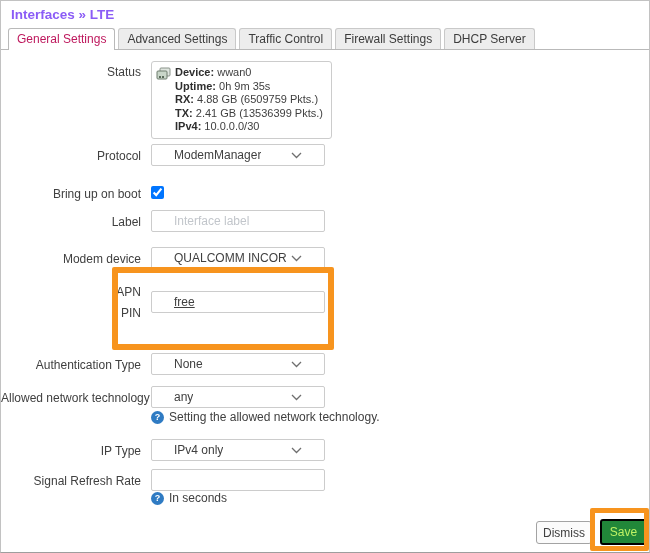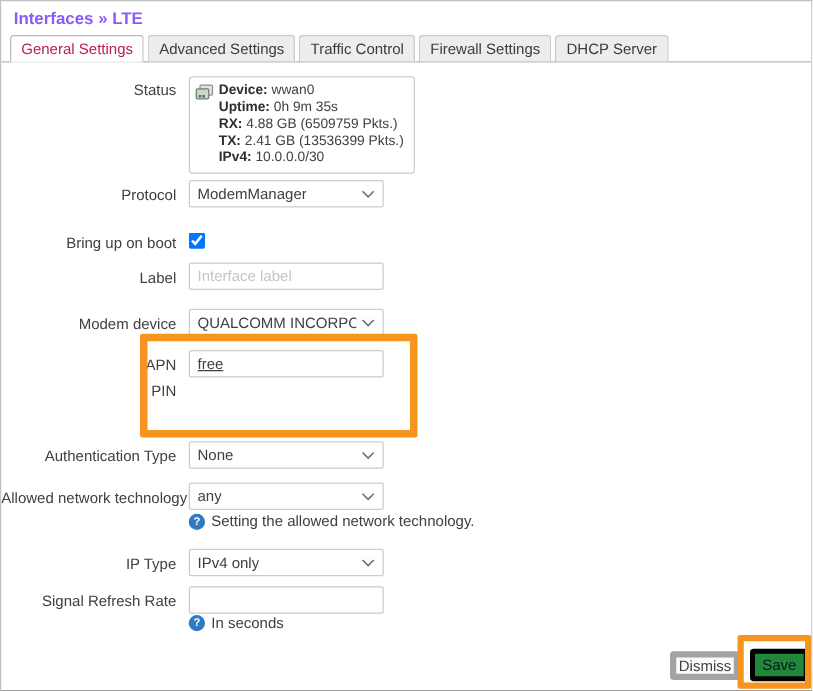--- a/index.html
+++ b/index.html
@@ -46,24 +46,24 @@
     position:absolute; left:150px; top:60px;
     display:flex; gap:4px; align-items:flex-start;
     border:1px solid #ccc; border-radius:3px;
     padding:4px 8px 4px 4px; background:#fff;
     font-size:11px; line-height:13.6px; color:#404040;
   }
   .status-box b { color:#2e2e2e; }
   .if-icon { margin-top:1px; }
 
   .text-input, .selectbox {
-    position:absolute; left:150px; width:156px; height:22px;
+    position:absolute; left:150px; width:174px; height:22px;
     border:1px solid #ccc; border-radius:2px;
     font-size:12px; color:#404040; background:#fff;
-    padding:0 6px;
+    padding:0 22px;
     font-family:"Liberation Sans", sans-serif;
   }
   .text-input::placeholder { color:#c2c6cb; }
   .selectbox {
     display:flex; align-items:center; justify-content:space-between;
     overflow:hidden; white-space:nowrap; cursor:pointer;
   }
   .selectbox .val { overflow:hidden; }
   .chev { flex:0 0 auto; margin-left:4px; }
 
@@ -81,25 +81,25 @@
     display:inline-flex; align-items:center; justify-content:center;
     flex:0 0 auto;
   }
 
   .btn {
     position:absolute; font-size:12px; border-radius:3px; cursor:pointer;
     font-family:"Liberation Sans", sans-serif;
   }
   .btn-dismiss {
     left:535px; top:520px; width:56px; height:23px;
-    background:#fbfbfb; border:5px solid #a3a3a3; color:#404040;
+    background:#fbfbfb; border:1px solid #a3a3a3; color:#404040;
   }
   .btn-save {
     left:599px; top:518px; width:47px; height:26px;
-    background:#218739; border:4px solid #000000; color:#0f172a;
+    background:#218739; border:2px solid #000000; color:#bef264;
   }
 
   .annotation {
     position:absolute; pointer-events:none; border-radius:2px;
     border:6px solid #f7941e;
   }
   .anno-apnpin { left:111px; top:266px; width:222px; height:83px; }
   .anno-save   { left:589px; top:507px; width:59px;  height:43px; border-width:5px; }
 </style>
 </head>
@@ -156,21 +156,21 @@
   <div class="selectbox" style="top:246px">
     <span class="val">QUALCOMM INCORPORATE</span>
     <span class="chev">
       <svg width="11" height="7" viewBox="0 0 11 7">
           <path d="M1 1 L5.5 5.5 L10 1" stroke="#6f6f6f" stroke-width="1.3" fill="none"></path>
         </svg>
     </span>
   </div>
 
   <div class="flabel" style="top:284px">APN</div>
-  <input type="text" class="text-input" style="top: 279px; text-decoration: underline;" value="free">
+  <input type="text" class="text-input" style="top: 290px; text-decoration: underline;" value="free">
 
   <div class="flabel" style="top:305px">PIN</div>
 
   <div class="flabel" style="top:357px">Authentication Type</div>
   <div class="selectbox" style="top:352px">
     <span class="val">None</span>
     <span class="chev">
       <svg width="11" height="7" viewBox="0 0 11 7">
           <path d="M1 1 L5.5 5.5 L10 1" stroke="#6f6f6f" stroke-width="1.3" fill="none"></path>
         </svg>

